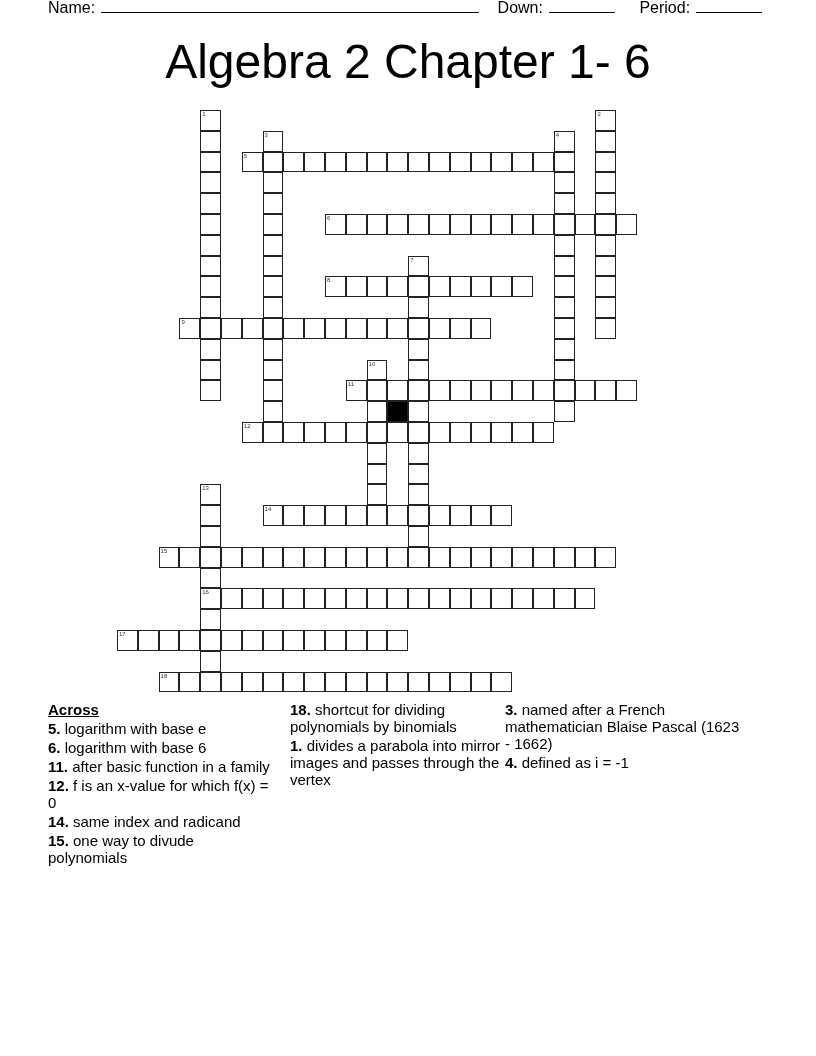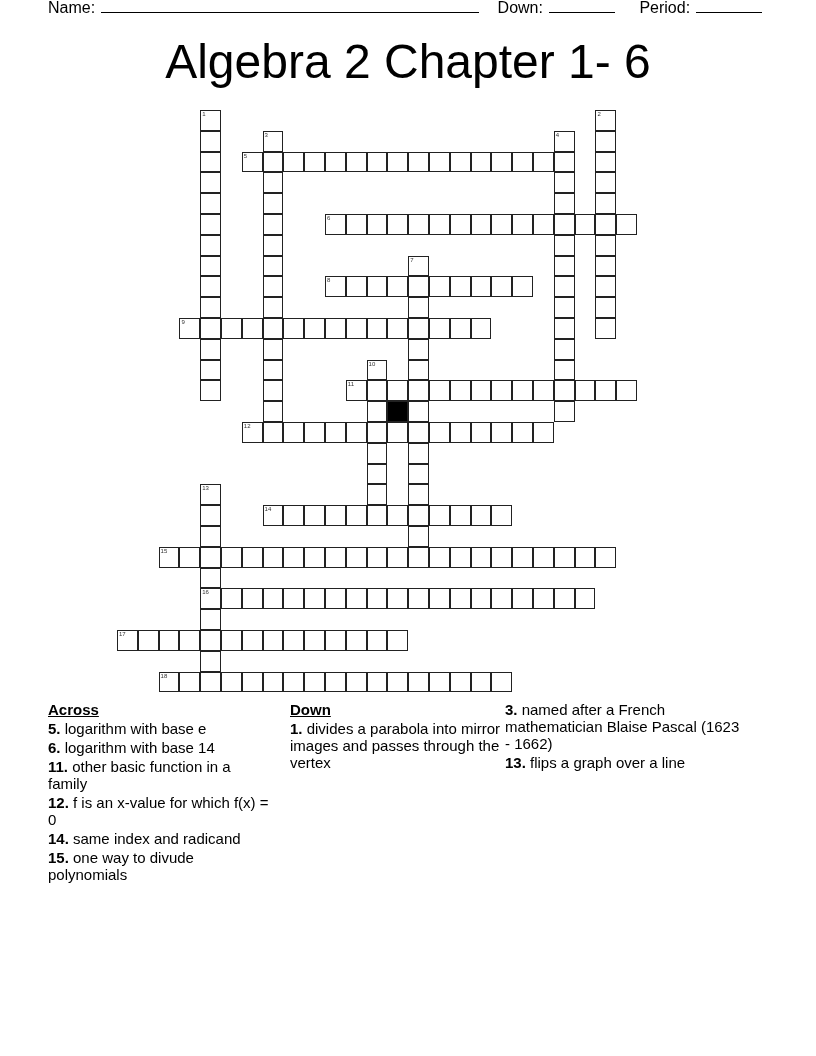--- a/index.html
+++ b/index.html
@@ -302,28 +302,28 @@
     <div class="cell" style="left: 429px; top: 671.6px;"></div>
     <div class="cell" style="left: 449.8px; top: 671.6px;"></div>
     <div class="cell" style="left: 470.6px; top: 671.6px;"></div>
     <div class="cell" style="left: 491.4px; top: 671.6px;"></div>
     <div class="cell black" style="left: 387.4px; top: 401.2px;"></div>
   </div>
 
 <div class="clues" id="col1">
   <div class="heading">Across</div>
   <div class="clue"><b>5.</b> <span>logarithm with base e</span></div>
-  <div class="clue"><b>6.</b> <span>logarithm with base 14</span></div>
-  <div class="clue"><b>11.</b> <span>other basic function in a family</span></div>
+  <div class="clue"><b>6.</b> <span>logarithm with base 6</span></div>
+  <div class="clue"><b>11.</b> <span>after basic function in a family</span></div>
   <div class="clue"><b>12.</b> <span>f is an x-value for which f(x) = 0</span></div>
   <div class="clue"><b>14.</b> <span>same index and radicand</span></div>
   <div class="clue"><b>15.</b> <span>one way to divude polynomials</span></div>
 </div>
 
 <div class="clues" id="col2">
-  <div class="heading">Down</div>
+  <div class="clue"><b>18.</b> <span>shortcut for dividing polynomials by binomials</span></div>
   <div class="clue"><b>1.</b> <span>divides a parabola into mirror images and passes through the vertex</span></div>
 </div>
 
 <div class="clues" id="col3">
   <div class="clue"><b>3.</b> <span>named after a French mathematician Blaise Pascal (1623 - 1662)</span></div>
-  <div class="clue"><b>13.</b> <span>flips a graph over a line</span></div>
+  <div class="clue"><b>4.</b> <span>defined as i = -1</span></div>
 </div>
 
 </body></html>

